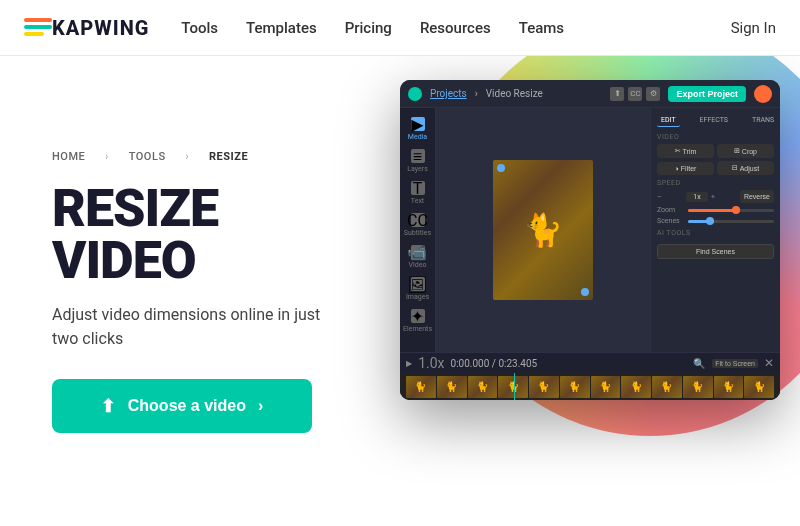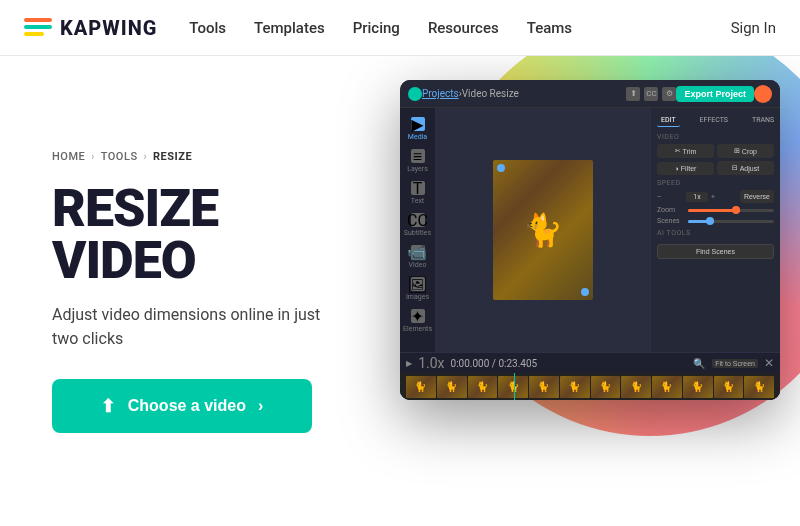--- a/index.html
+++ b/index.html
@@ -4,37 +4,37 @@
   <style>
     * { margin: 0; padding: 0; box-sizing: border-box; }
     body { font-family: -apple-system, BlinkMacSystemFont, 'Segoe UI', Roboto, sans-serif; background: #fff; width: 800px; height: 526px; overflow: hidden; }
 
     
     nav {
       display: flex; align-items: center; height: 56px;
       padding: 0 24px; border-bottom: 1px solid #e8e8e8;
       position: relative; z-index: 10; background: #fff;
     }
-    .nav-logo { display: flex; align-items: center; gap: 8px; margin-right: 32px; }
+    .nav-logo { display: flex; align-items: center; margin-right: 32px; }
     .nav-logo-icon { width: 28px; height: 20px; display: flex; flex-direction: column; gap: 3px; }
     .nav-logo-icon span { display: block; height: 4px; border-radius: 2px; }
     .nav-logo-icon span:nth-child(1) { background: #ff6b35; width: 100%; }
     .nav-logo-icon span:nth-child(2) { background: #00c9a7; width: 100%; }
     .nav-logo-icon span:nth-child(3) { background: #ffd700; width: 70%; }
     .nav-logo-text { font-size: 20px; font-weight: 800; color: #1a1a2e; letter-spacing: 1px; }
     .nav-links { display: flex; gap: 28px; align-items: center; flex: 1; }
     .nav-links a { text-decoration: none; color: #333; font-size: 15px; font-weight: 500; }
     .nav-signin { margin-left: auto; font-size: 15px; font-weight: 400; color: #333; text-decoration: none; cursor: pointer; }
 
     
     .main { display: flex; height: calc(526px - 56px); position: relative; overflow: hidden; }
 
     
     .left-content { width: 380px; padding: 40px 32px 40px 52px; display: flex; flex-direction: column; justify-content: center; z-index: 2; }
-    .breadcrumb { font-size: 11px; color: #666; margin-bottom: 20px; display: flex; align-items: center; gap: 6px; font-weight: 500; letter-spacing: 0.5px; }
+    .breadcrumb { font-size: 11px; color: #666; margin-bottom: 20px; display: flex; align-items: center; gap: 20px; font-weight: 500; letter-spacing: 0.5px; }
     .breadcrumb .sep { color: #aaa; font-size: 10px; }
     .breadcrumb .current { color: #333; font-weight: 700; }
     .page-title { font-size: 52px; font-weight: 900; color: #1a1a2e; line-height: 1.0; margin-bottom: 16px; letter-spacing: -1px; text-transform: uppercase; }
     .page-desc { font-size: 16px; color: #444; line-height: 1.5; margin-bottom: 28px; max-width: 280px; }
     .cta-button {
       display: flex; align-items: center; justify-content: center; gap: 12px;
       background: #00c9a7; color: #fff; border: none; border-radius: 8px;
       padding: 16px 24px; font-size: 16px; font-weight: 700; cursor: pointer;
       width: 260px; text-decoration: none;
     }
@@ -68,20 +68,21 @@
       z-index: 2;
     }
 
     
     .editor-topbar {
       background: #252836;
       height: 28px;
       display: flex;
       align-items: center;
       padding: 0 8px;
+      gap: 8px;
       border-bottom: 1px solid #333;
     }
     .editor-project-icon {
       width: 14px; height: 14px; background: #00c9a7; border-radius: 50%;
     }
     .editor-topbar-text { font-size: 10px; color: #aaa; }
     .editor-topbar-link { font-size: 10px; color: #5eacf5; text-decoration: underline; }
     .editor-topbar-spacer { flex: 1; }
     .editor-topbar-btn {
       background: #00c9a7; color: #fff; font-size: 9px; font-weight: 700;

